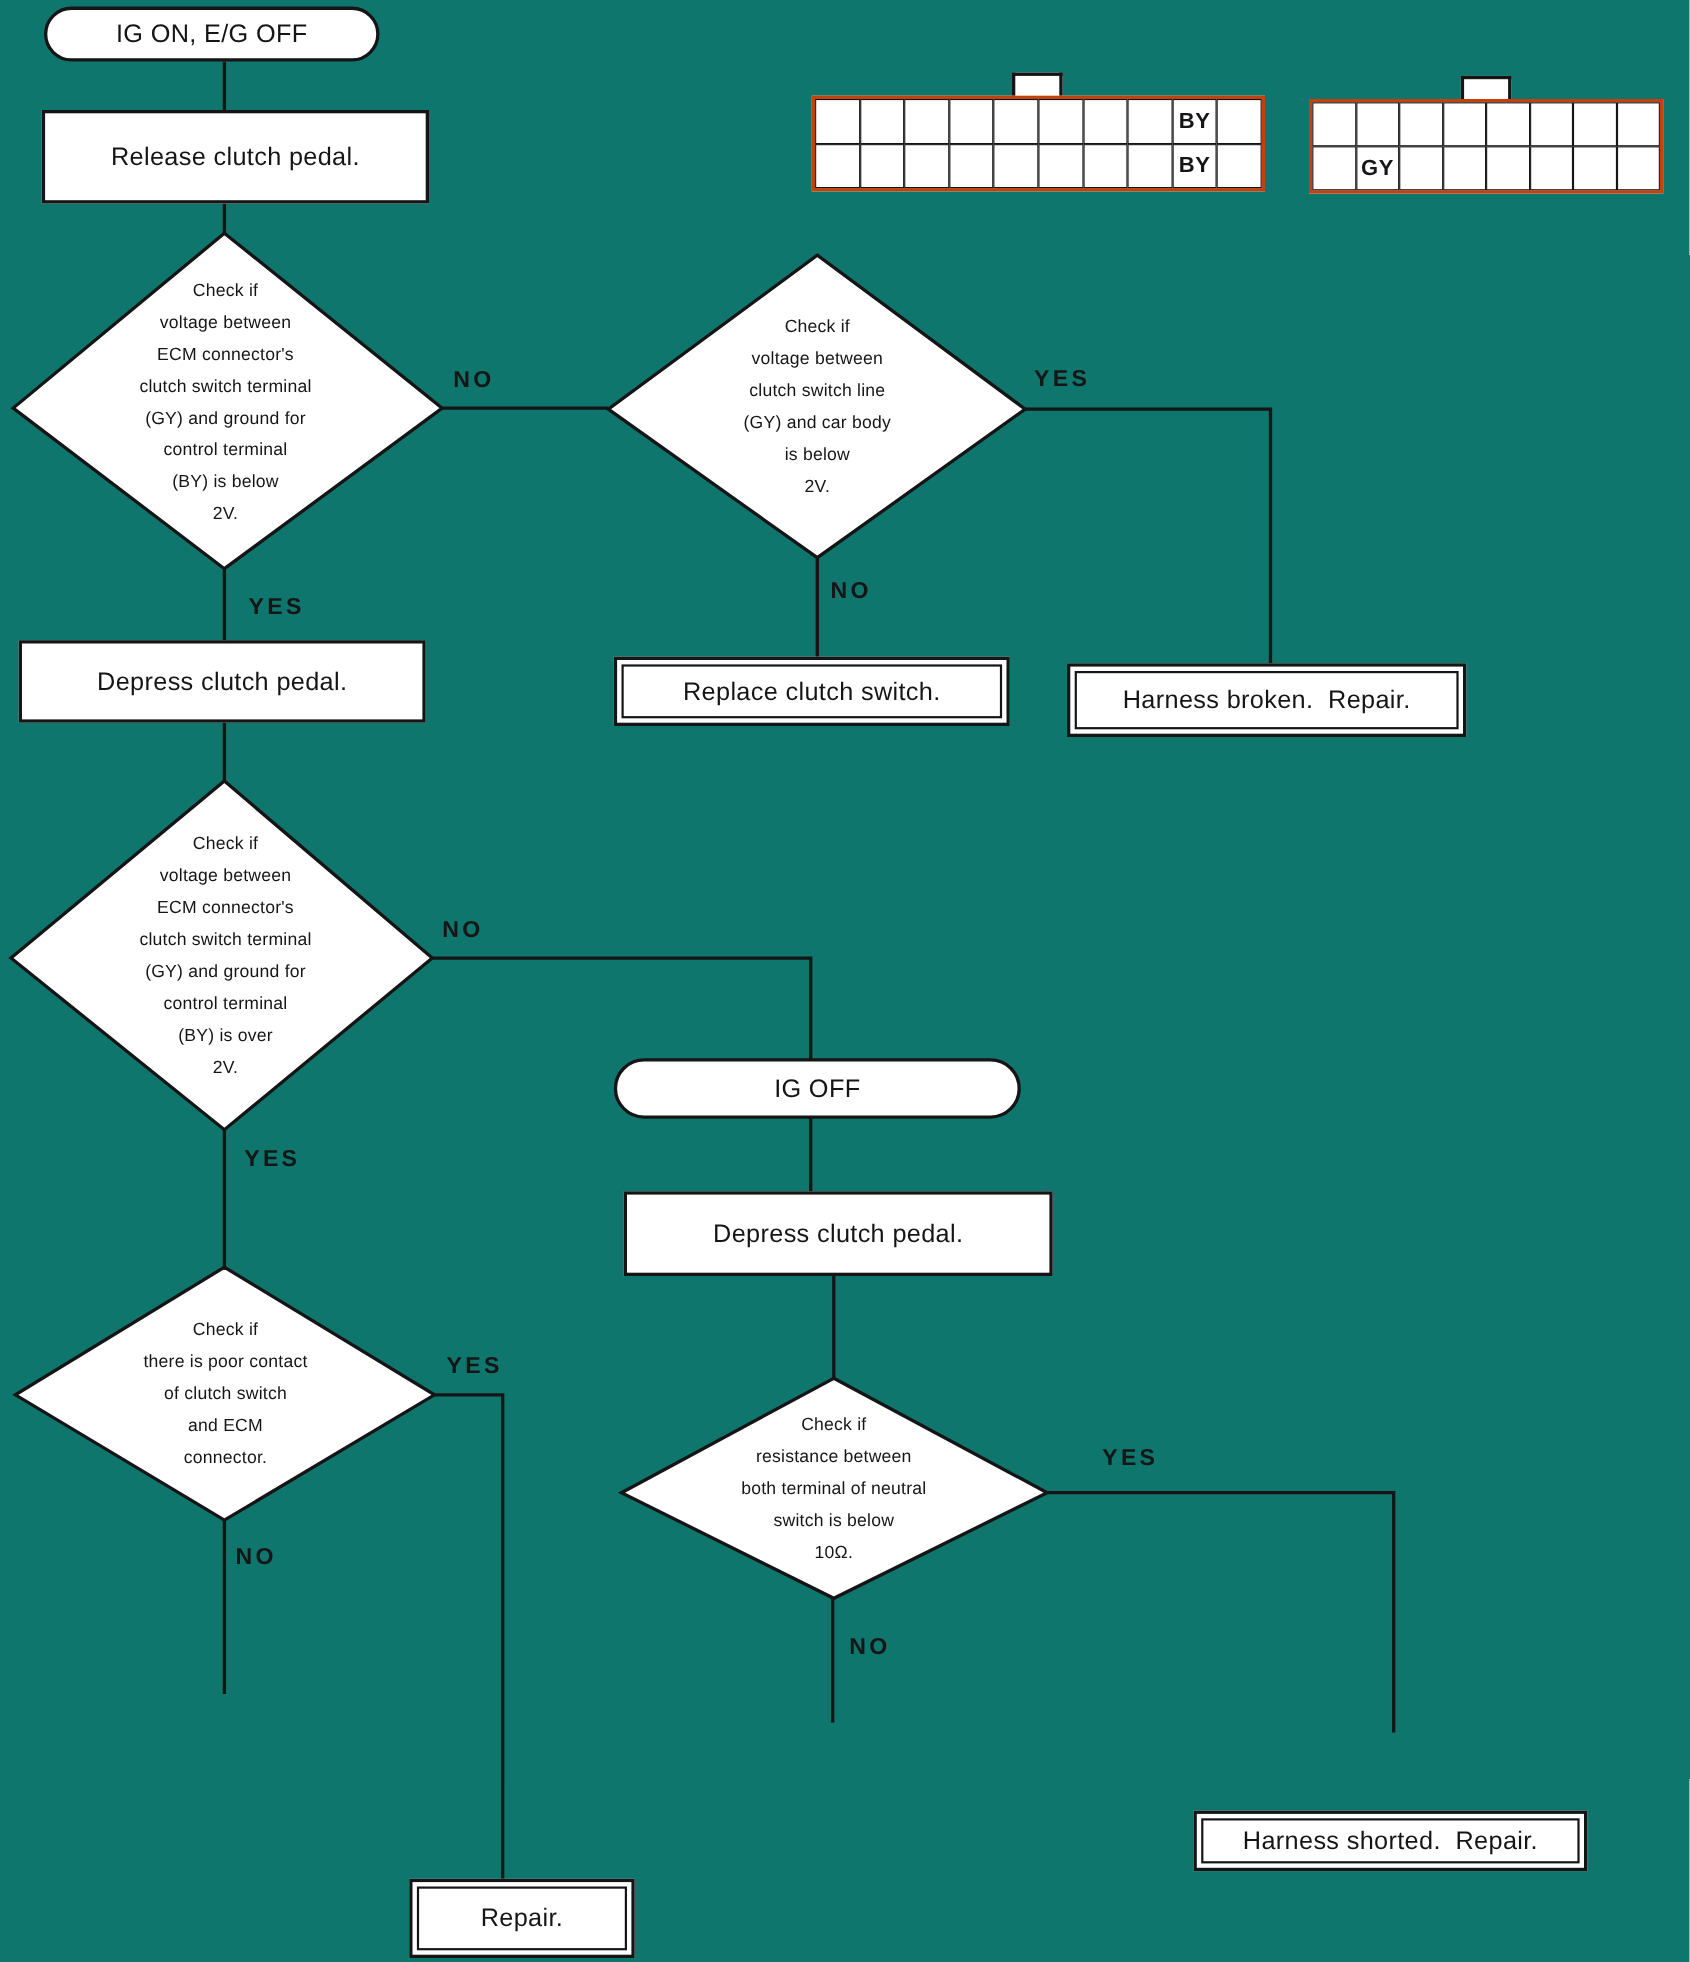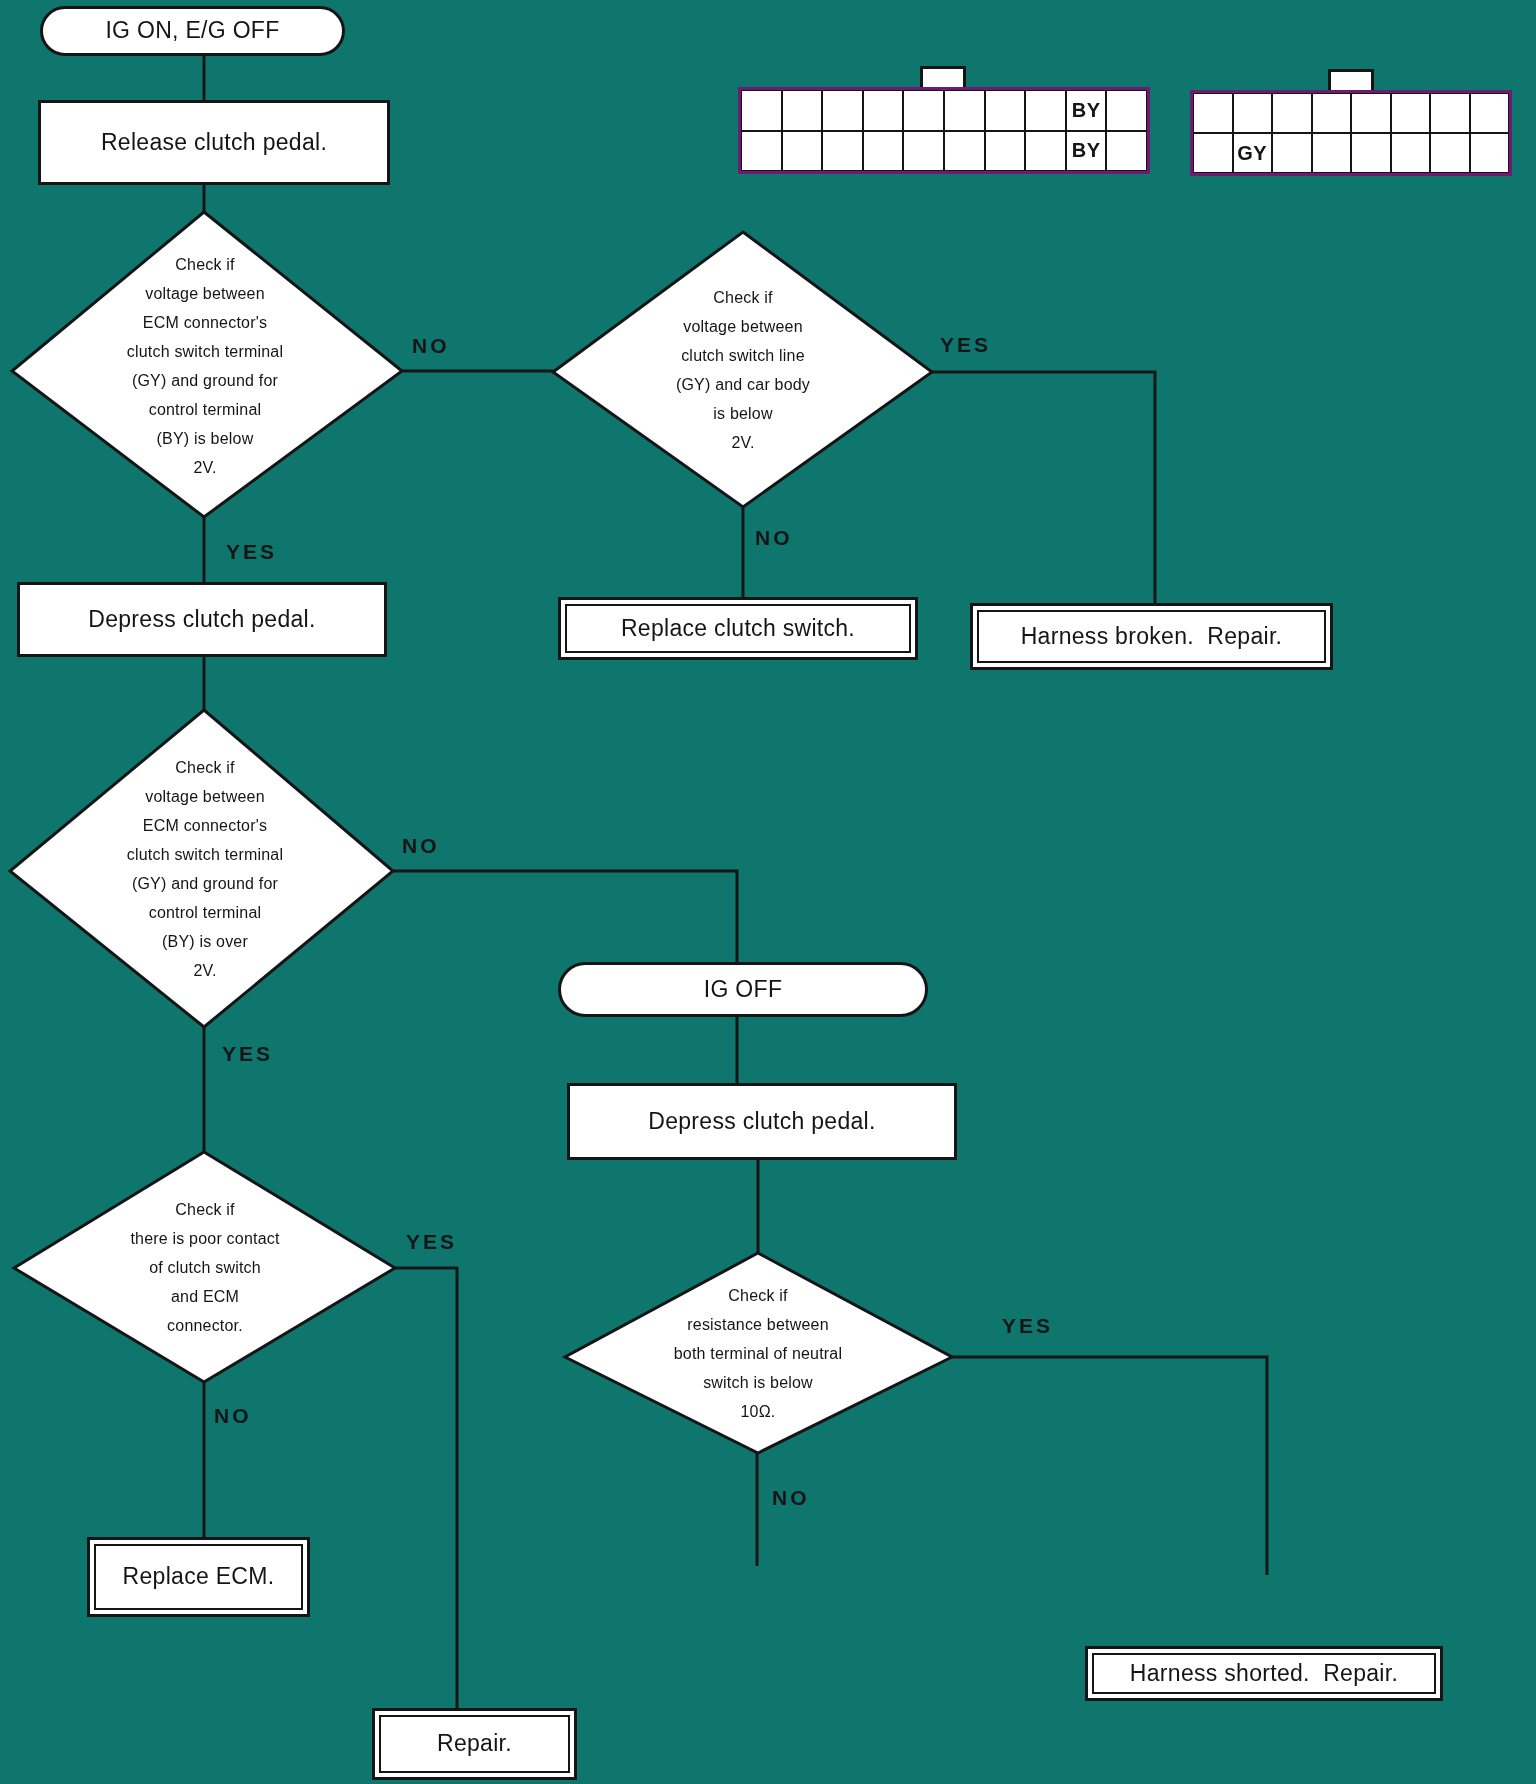--- a/index.html
+++ b/index.html
@@ -44,21 +44,21 @@
   .elabel {
     position: absolute;
     font-size: 21px;
     font-weight: bold;
     letter-spacing: 3px;
   }
   .cblock {
     position: absolute;
     display: grid;
     grid-template-rows: 1fr 1fr;
-    border: 3px solid #701a75;
+    border: 3px solid #c2410c;
     background: #ffffff;
   }
   .ccell {
     border: 1.5px solid #151515;
     display: flex;
     align-items: center;
     justify-content: center;
     font-size: 20px;
     font-weight: bold;
     letter-spacing: 0.5px;
@@ -109,21 +109,20 @@
   <div class="node" style="left:17px; top:582px; width:370px; height:75px;">Depress clutch pedal.</div>
 
   <div class="node result" style="left:558px; top:597px; width:360px; height:63px;">Replace clutch switch.</div>
 
   <div class="node result" style="left:970px; top:603px; width:363px; height:67px;">Harness broken.  Repair.</div>
 
   <div class="node terminal" style="left:558px; top:962px; width:370px; height:55px;">IG OFF</div>
 
   <div class="node" style="left:567px; top:1083px; width:390px; height:77px;">Depress clutch pedal.</div>
 
-  <div class="node result" style="left:87px; top:1537px; width:223px; height:80px;">Replace ECM.</div>
 
 
   <div class="node result" style="left:1085px; top:1646px; width:358px; height:55px;">Harness shorted.  Repair.</div>
 
   <div class="node result" style="left:372px; top:1708px; width:205px; height:72px;">Repair.</div>
 
   <div class="dtext" style="left:30px; top:250px;">Check if
 voltage between
 ECM connector's
 clutch switch terminal

